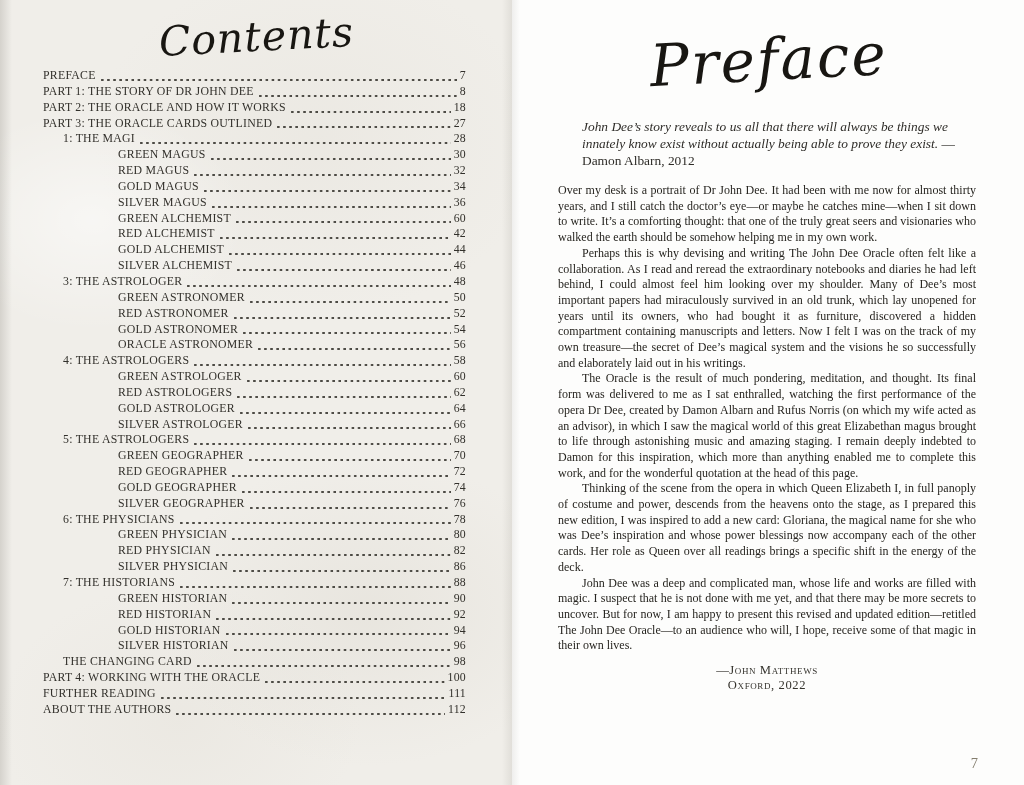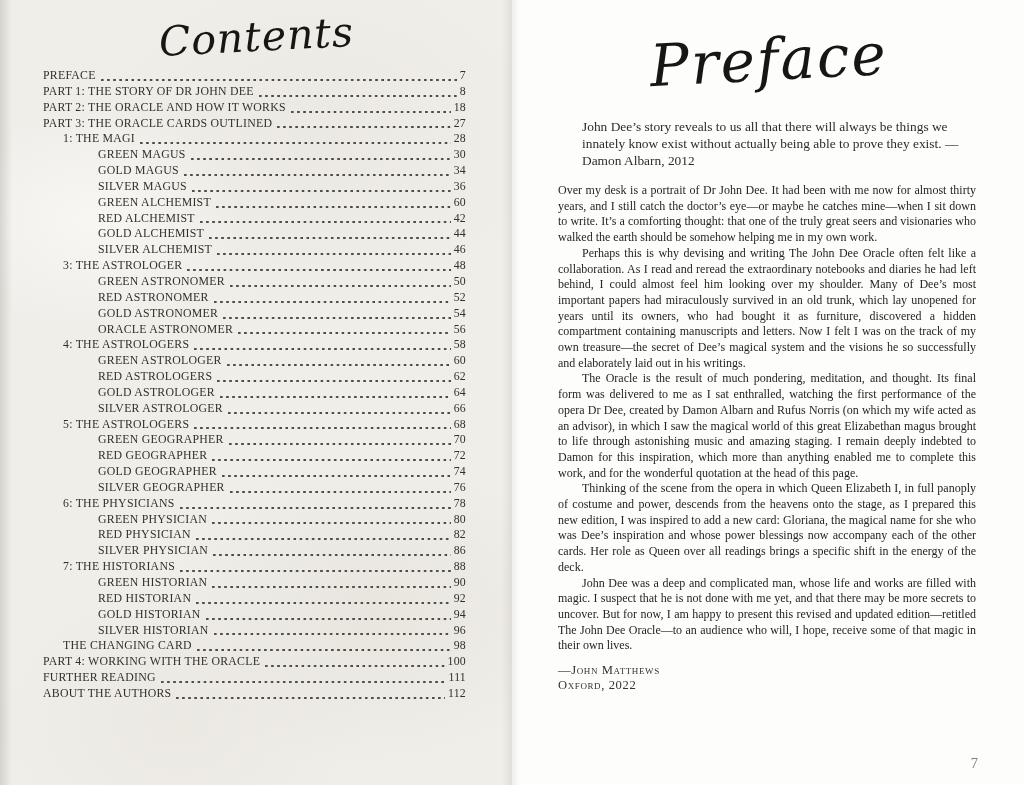--- a/index.html
+++ b/index.html
@@ -65,55 +65,55 @@
     align-self: flex-end;
     height: 4px;
     margin: 0 3px 2px 5px;
     background-image: radial-gradient(circle at 1.4px 2px, #4c4a44 1.05px, rgba(0,0,0,0) 1.45px);
     background-size: 6.1px 4px;
     background-repeat: repeat-x;
     background-position: left bottom;
   }
   .toc-row .pg { flex: 0 0 auto; }
   .ind-1 { margin-left: 20px; }
-  .ind-2 { margin-left: 55px; }
+  .ind-2 { margin-left: 75px; }
 
   
   .page.right { background: #fdfdfc; }
   .page.right::before {
     content: ""; position: absolute; left: 0; top: 0; bottom: 0; width: 8px;
     background: linear-gradient(to right, rgba(70,65,58,0.08), rgba(70,65,58,0));
     pointer-events: none;
   }
   .preface-title {
     font-size: 58px;
     padding-top: 26px;
     margin-bottom: 24px;
     letter-spacing: 2px;
   }
   .epigraph {
     margin: 0 52px 14px 70px;
     font-size: 13.4px;
     line-height: 17px;
     color: #2e2c28;
   }
-  .epigraph .quote { }
+  .epigraph .quote { font-style: italic; }
   .epigraph .attr { font-style: normal; }
   .body-text {
     margin: 0 48px 0 46px;
     font-size: 12px;
     line-height: 15.7px;
     color: #272520;
     text-align: justify;
   }
   .body-text p { margin: 0; }
   .body-text p + p { text-indent: 24px; }
   .signature {
     margin: 9px 48px 0 46px;
-    text-align: left;
+    text-align: center;
     font-variant: small-caps;
     font-size: 12.6px;
     line-height: 15px;
     letter-spacing: 0.6px;
     color: #35332d;
   }
   .pagenum {
     position: absolute;
     right: 46px; bottom: 13px;
     font-size: 14.5px;
@@ -150,20 +150,25 @@
         </div>
         <div class="toc-row ind-1">
           <span class="lbl">1: THE MAGI</span>
           <span class="leader"></span>
           <span class="pg">28</span>
         </div>
         <div class="toc-row ind-2">
           <span class="lbl">GREEN MAGUS</span>
           <span class="leader"></span>
           <span class="pg">30</span>
+        </div>
+        <div class="toc-row ind-2">
+          <span class="lbl">RED MAGUS</span>
+          <span class="leader"></span>
+          <span class="pg">32</span>
         </div>
         <div class="toc-row ind-2">
           <span class="lbl">GOLD MAGUS</span>
           <span class="leader"></span>
           <span class="pg">34</span>
         </div>
         <div class="toc-row ind-2">
           <span class="lbl">SILVER MAGUS</span>
           <span class="leader"></span>
           <span class="pg">36</span>

